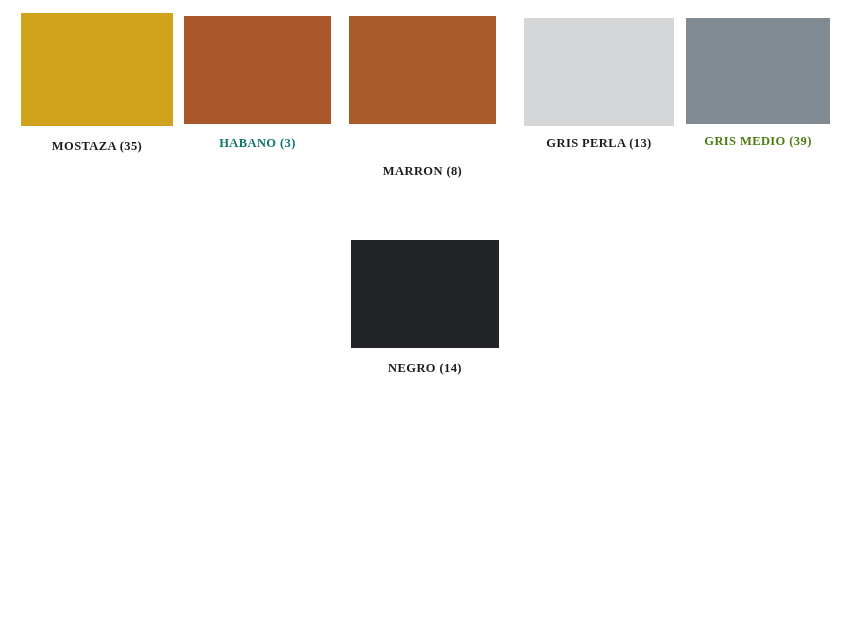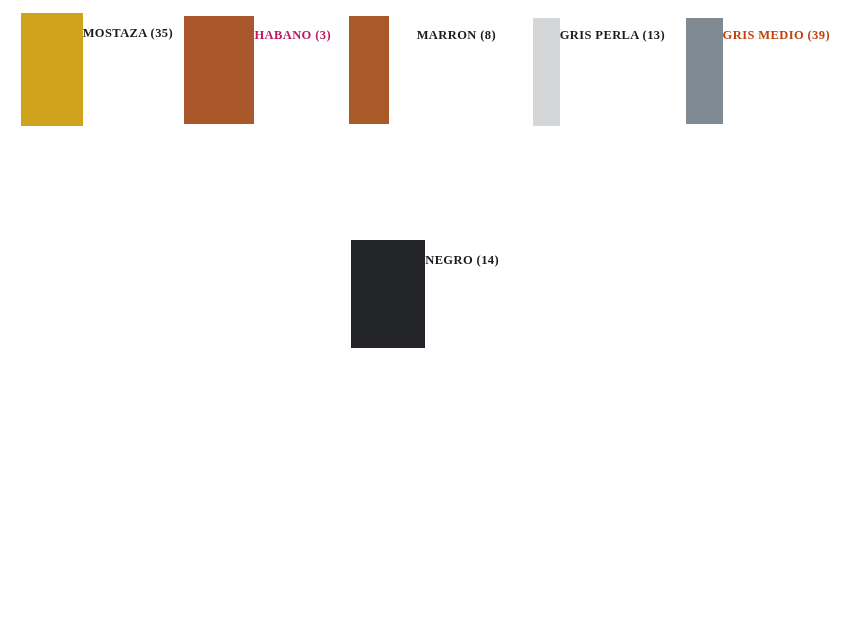--- a/index.html
+++ b/index.html
@@ -18,22 +18,22 @@
   #palette-sheet {
     position: absolute;
     left: 0;
     top: 0;
     width: 850px;
     height: 640px;
   }
 
   .swatch-cell {
     display: flex;
-    flex-direction: row;
-    align-items: flex-start;
+    flex-direction: column;
+    align-items: center;
     box-sizing: border-box;
   }
 
   .swatch-chip {
     display: block;
     box-sizing: border-box;
   }
 
   .swatch-label {
     font-family: "Liberation Serif", "DejaVu Serif", serif;
@@ -49,31 +49,31 @@
 </head>
 <body style="background: rgb(255, 255, 255);">
 
 <div id="palette-sheet" style="width: 850px; height: 640px; background: rgb(255, 255, 255);">
     <div class="swatch-cell" style="position: absolute; left: 21px; top: 13px; width: 152px;">
       <div class="swatch-chip" title="MOSTAZA (35)" style="width: 152px; height: 113px; background: rgb(209, 162, 28);"></div>
       <div class="swatch-label" style="margin-top: 14px; color: rgb(27, 27, 27);">MOSTAZA (35)</div>
     </div>
     <div class="swatch-cell" style="position: absolute; left: 184px; top: 16px; width: 147px;">
       <div class="swatch-chip" title="HABANO (3)" style="width: 147px; height: 108px; background: rgb(169, 87, 43);"></div>
-      <div class="swatch-label" style="margin-top: 13px; color: #be185d;">HABANO (3)</div>
+      <div class="swatch-label" style="margin-top: 13px; color: #0f766e;">HABANO (3)</div>
     </div>
     <div class="swatch-cell" style="position: absolute; left: 349px; top: 16px; width: 147px; gap: 28px;">
       <div class="swatch-chip" title="MARRON (8)" style="width: 147px; height: 108px; background: rgb(170, 90, 40);"></div>
       <div class="swatch-label" style="margin-top: 13px; color: rgb(27, 27, 27);">MARRON (8)</div>
     </div>
     <div class="swatch-cell" style="position: absolute; left: 515px; top: 18px; width: 150px; padding-left: 18px;">
       <div class="swatch-chip" title="GRIS PERLA (13)" style="width: 150px; height: 108px; background: rgb(212, 214, 216);"></div>
       <div class="swatch-label" style="margin-top: 11px; color: rgb(27, 27, 27);">GRIS PERLA (13)</div>
     </div>
     <div class="swatch-cell" style="position: absolute; left: 686px; top: 18px; width: 144px;">
       <div class="swatch-chip" title="GRIS MEDIO (39)" style="width: 144px; height: 106px; background: rgb(128, 138, 147);"></div>
-      <div class="swatch-label" style="margin-top: 11px; color: #c2410c;">GRIS MEDIO (39)</div>
+      <div class="swatch-label" style="margin-top: 11px; color: #4d7c0f;">GRIS MEDIO (39)</div>
     </div>
     <div class="swatch-cell" style="position: absolute; left: 351px; top: 240px; width: 148px;">
       <div class="swatch-chip" title="NEGRO (14)" style="width: 148px; height: 108px; background: rgb(35, 36, 39);"></div>
       <div class="swatch-label" style="margin-top: 14px; color: rgb(27, 27, 27);">NEGRO (14)</div>
     </div>
   </div>
 
 </body></html>

